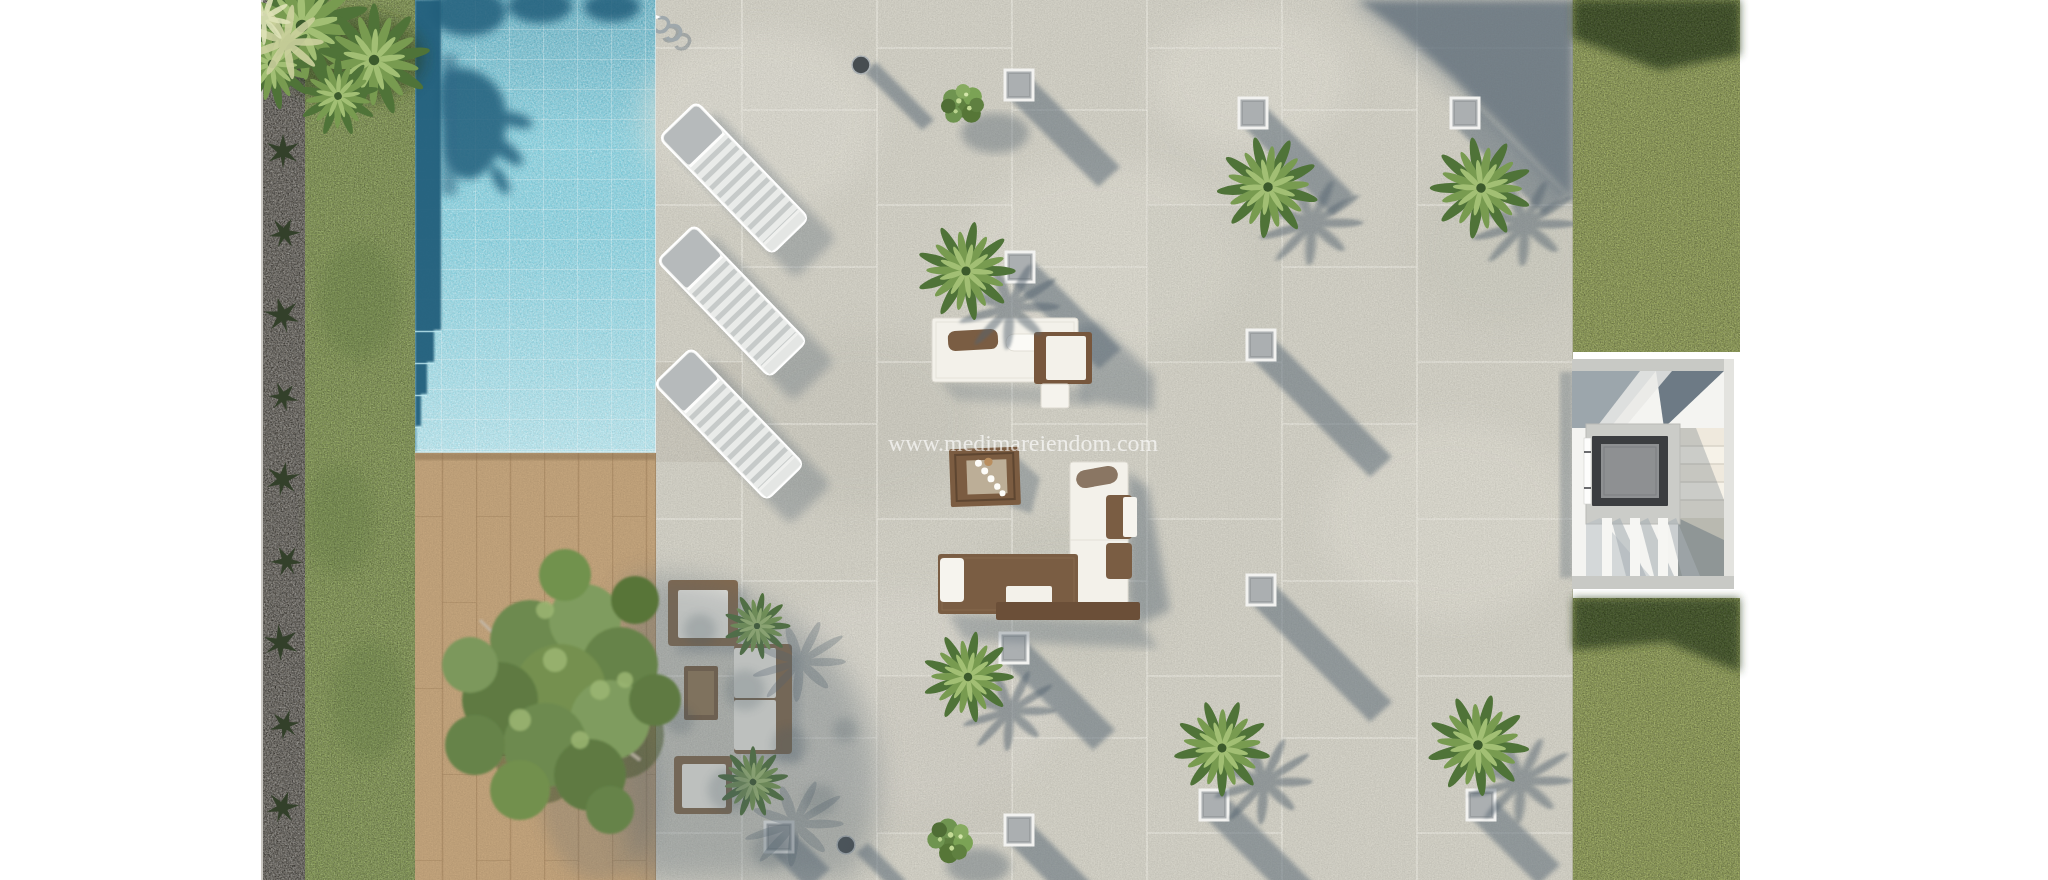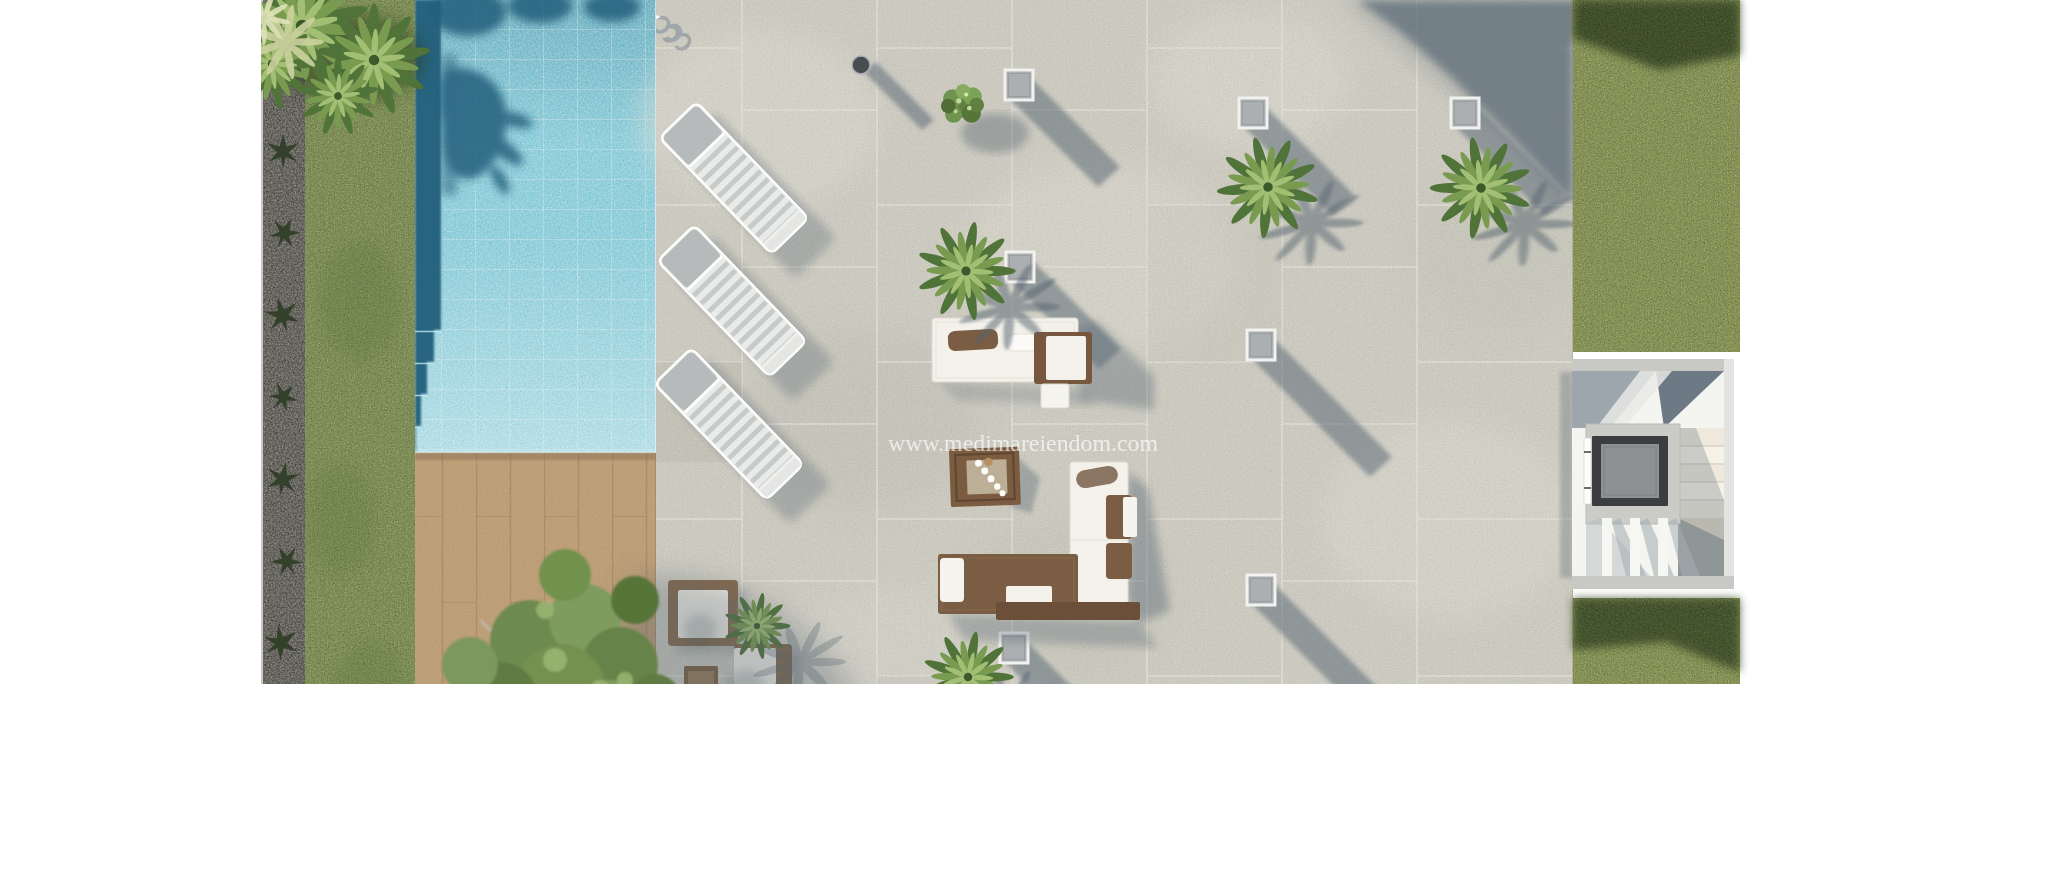--- a/index.html
+++ b/index.html
@@ -1,16 +1,16 @@
 <!DOCTYPE html>
 <html><head>
 <meta charset="utf-8">
 <style>
   html,body{margin:0;padding:0;background:#ffffff;}
-  .stage{position:relative;width:2048px;height:684px;background:#ffffff;overflow:hidden;
+  .stage{position:relative;width:2048px;height:880px;background:#ffffff;overflow:hidden;
          font-family:"Liberation Sans",sans-serif;}
   .stage svg{position:absolute;left:0;top:0;display:block;}
   .wm{font-family:"Liberation Serif",serif;}
 </style>
 </head>
 <body>
 
 <div class="stage">
 <svg width="2048" height="880" viewBox="0 0 2048 880" xmlns="http://www.w3.org/2000/svg">
   <defs>

